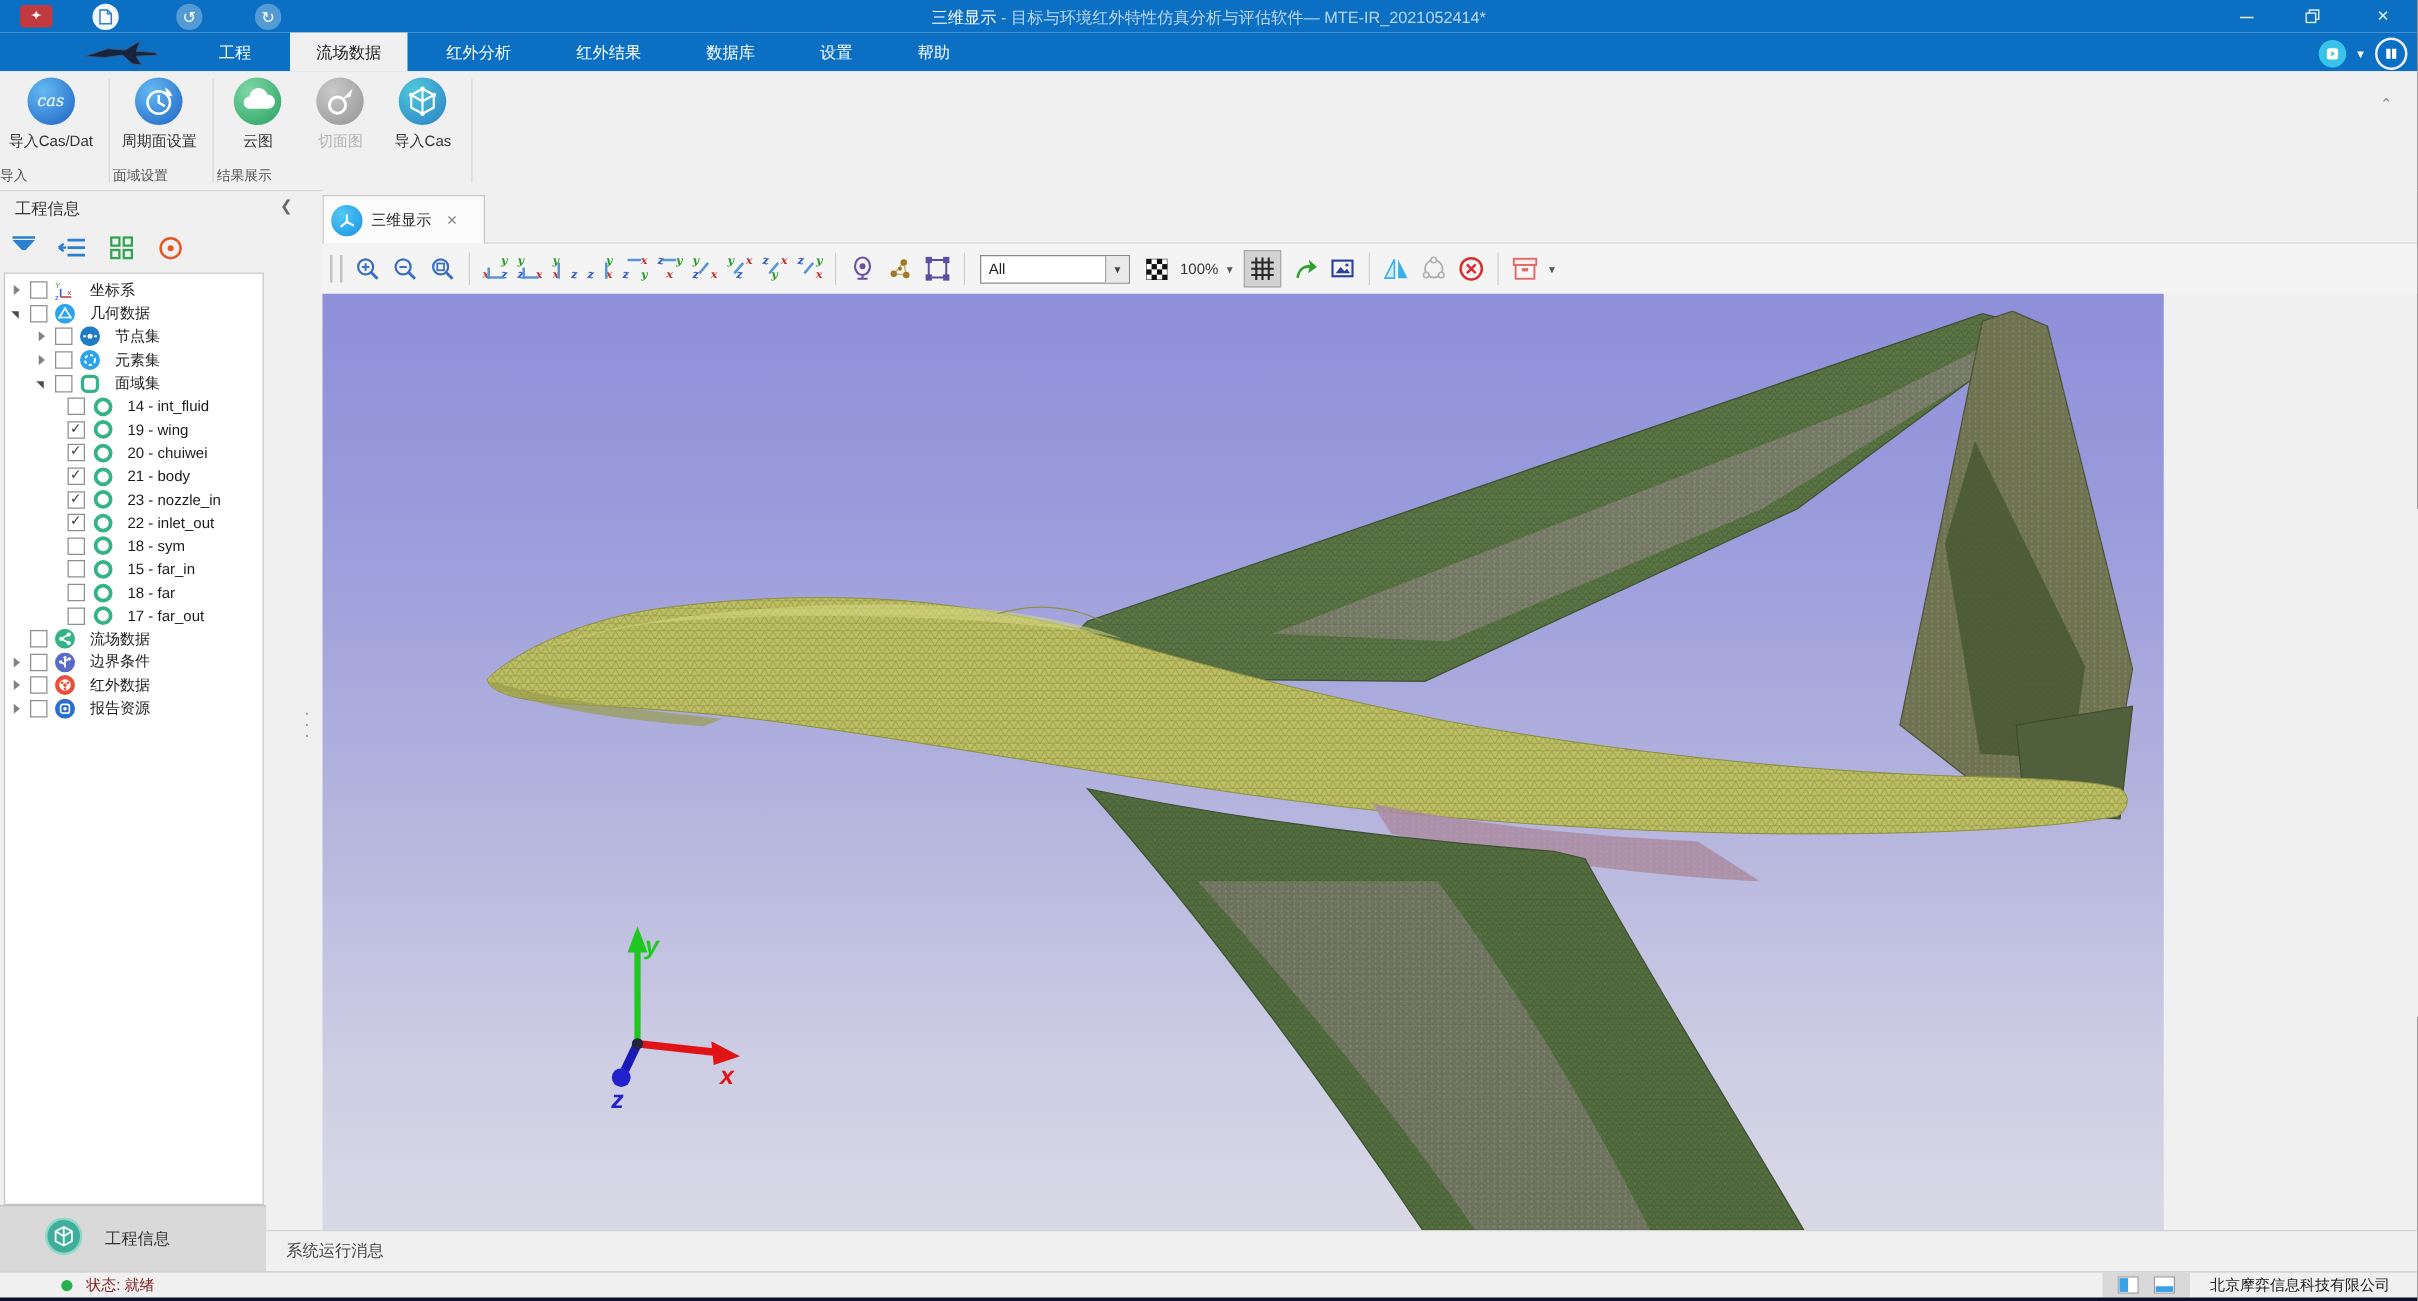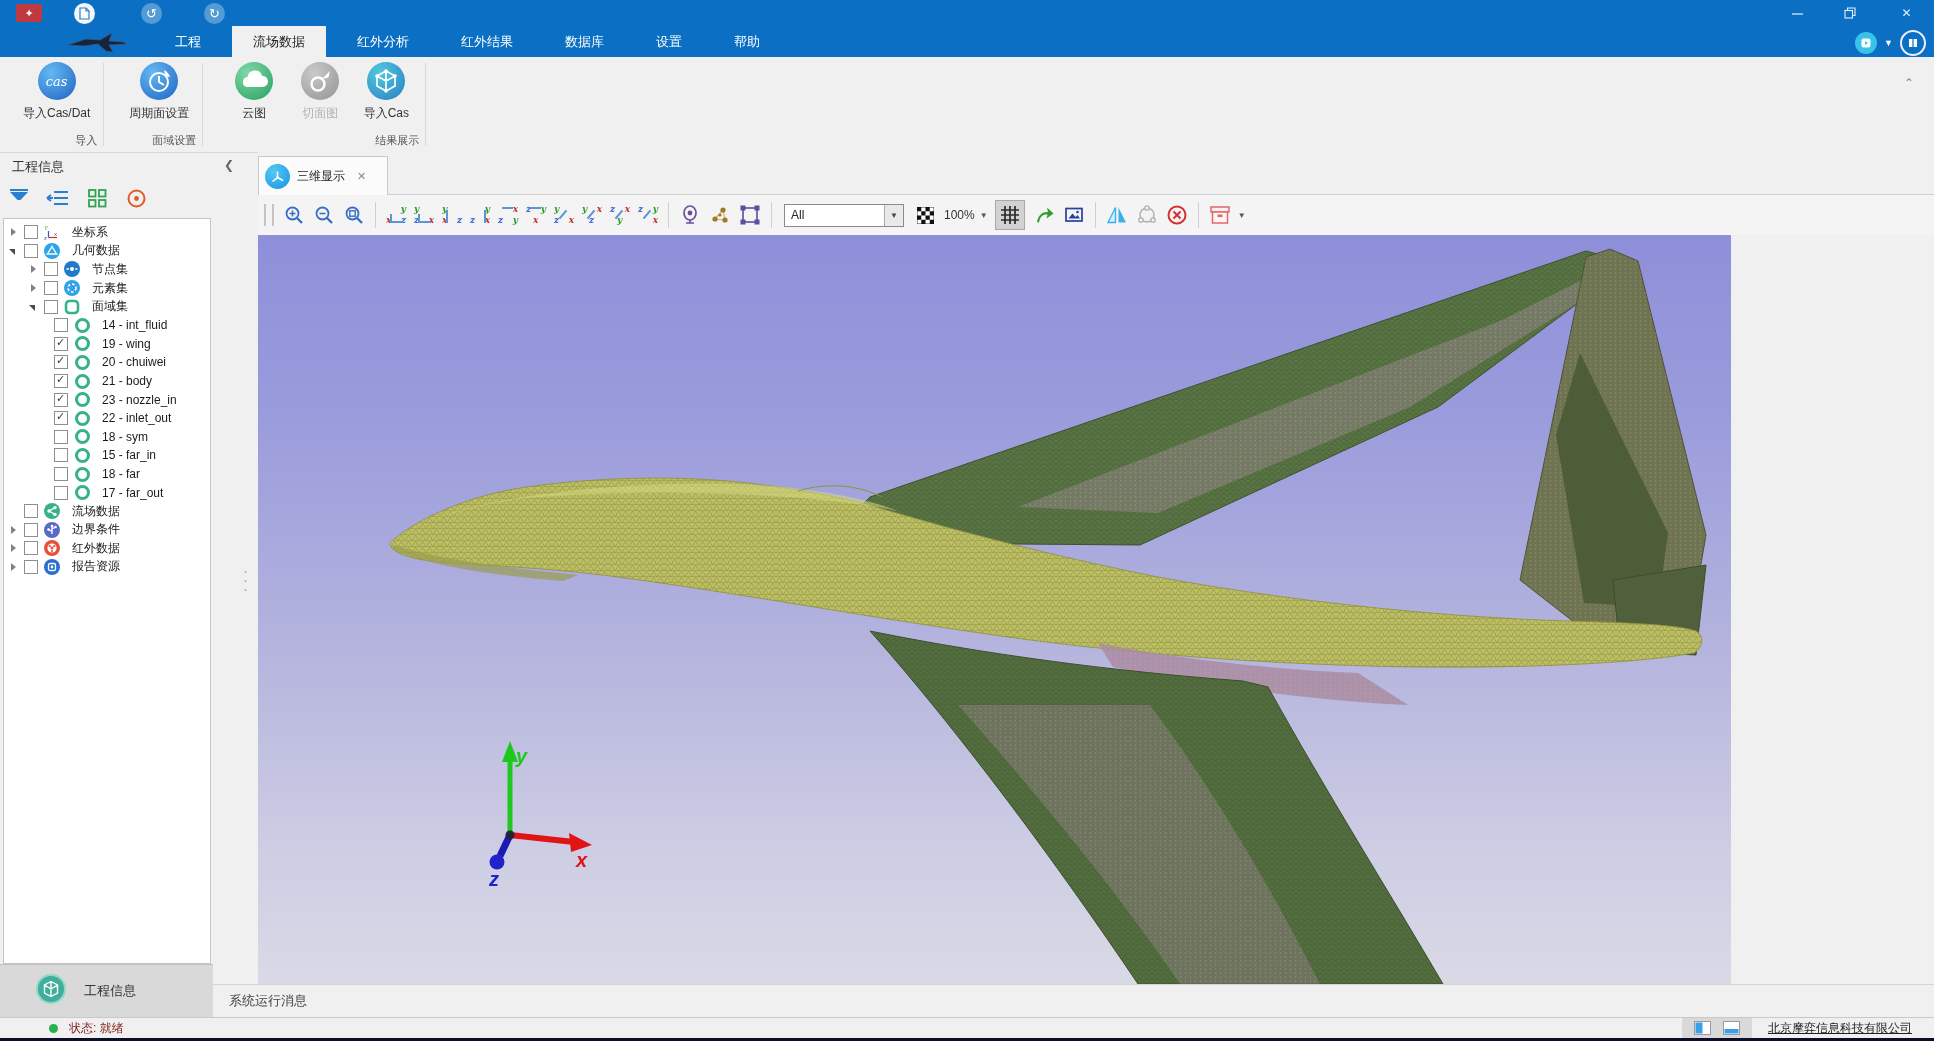--- a/index.html
+++ b/index.html
@@ -22,21 +22,21 @@
   .menubar{left:0;top:26px;width:1934px;height:31px;background:#0b70c4;display:flex;align-items:stretch;}
   .logo{margin-left:52px;width:92px;display:flex;align-items:center;justify-content:center;}
   .mitem{padding:0 21px;line-height:31px;font-size:13px;color:#fff;margin-left:10px;}
   .mitem.active{background:#f0f0f0;color:#222;}
   .menuright{position:absolute;right:8px;top:30px;display:flex;align-items:center;gap:7px;}
   .mrc1{width:22px;height:22px;border-radius:50%;background:#39c2ea;display:flex;align-items:center;justify-content:center;}
   .mrcaret{color:#fff;font-size:9px;}
   .mrc2{width:22px;height:22px;border-radius:50%;border:2px solid #eef;display:flex;align-items:center;justify-content:center;}
   
   .ribbon{left:0;top:57px;width:1934px;height:95px;border-bottom:1px solid #d9d9d9;background:#f0f0f0;display:flex;}
-  .rgroup{display:flex;flex-direction:column;align-items:flex-end;padding:3px 4px 0 16px;}
+  .rgroup{display:flex;flex-direction:column;align-items:flex-start;padding:3px 4px 0 0;}
   .rbtns{display:flex;flex:1;}
   .rbtn{display:flex;flex-direction:column;align-items:center;padding:2px 7px;min-width:52px;}
   .rbig{width:38px;height:38px;border-radius:50%;display:flex;align-items:center;justify-content:center;
         color:#fff;font-style:italic;font-size:13px;font-family:"DejaVu Serif",serif;}
   .bg-blue{background:radial-gradient(circle at 34% 28%,#64b9f2,#1d63c4);}
   .bg-green{background:radial-gradient(circle at 34% 28%,#7fd8a6,#27a061);}
   .bg-gray{background:radial-gradient(circle at 34% 28%,#c9c9c9,#949494);}
   .bg-teal{background:radial-gradient(circle at 34% 28%,#4fc9da,#2b7ec6);}
   .rlabel{font-size:12px;color:#333;margin-top:5px;white-space:nowrap;}
   .rbtn.disabled .rlabel{color:#b3b3b3;}
@@ -102,38 +102,39 @@
   .msgbar{left:213px;top:984px;width:1759px;height:33px;background:#f0f0f0;border-top:1px solid #d5d5d5;
           display:flex;align-items:center;box-sizing:border-box;}
   .msgbar span{margin-left:16px;font-size:13px;color:#444;}
   
   .statusbar{left:0;top:1017px;width:1934px;height:21px;background:#f0f0f0;border-top:1px solid #c8c8c8;
              display:flex;align-items:center;box-sizing:border-box;}
   .sdot{width:9px;height:9px;border-radius:50%;background:#27b24e;margin-left:49px;}
   .stxt{font-size:12px;color:#7f1d1d;margin-left:11px;}
   .sright{margin-left:auto;display:flex;align-items:center;height:100%;}
   .schip{background:#d9d9d9;height:100%;display:flex;align-items:center;gap:12px;padding:0 12px;}
-  .scompany{font-size:12px;color:#222;margin:0 22px 0 16px;text-decoration:underline;}
+  .scompany{font-size:12px;color:#222;margin:0 22px 0 16px;}
   .darkstrip{left:0;top:1038px;width:1934px;height:3px;background:#0c0e28;}
 </style>
 </head>
 <body>
 
 <div class="app">
 
   <div class="abs titlebar">
     <div class="abs appicon">✦</div>
     <div class="abs qbtn q1">
       <svg width="11" height="13" viewBox="0 0 11 13">
           <path d="M1 1 h6 l3 3 v8 h-9 Z" fill="#fff" stroke="#2a7fd0" stroke-width="1.2"></path>
           <path d="M7 1 v3 h3" fill="none" stroke="#2a7fd0" stroke-width="1.2"></path>
         </svg>
     </div>
     <div class="abs qbtn q2">↺</div>
     <div class="abs qbtn q3">↻</div>
+    <div class="abs wtitle"><span>三维显示</span><span class="dim"> - 目标与环境红外特性仿真分析与评估软件— MTE-IR_2021052414*</span></div>
     <div class="abs winbtn" style="left:1775px;">
       <svg width="11" height="11" viewBox="0 0 11 11">
           <line x1="0" y1="6" x2="11" y2="6" stroke="#e7f0f8" stroke-width="1.2"></line>
         </svg>
     </div>
     <div class="abs winbtn" style="left:1827px;">
       <svg width="12" height="12" viewBox="0 0 12 12">
           <rect x="1" y="3.5" width="7.5" height="7.5" fill="none" stroke="#e7f0f8" stroke-width="1.1"></rect>
           <path d="M3.5 3.5 V1 h7.5 v7.5 h-2.5" fill="none" stroke="#e7f0f8" stroke-width="1.1"></path>
         </svg>

